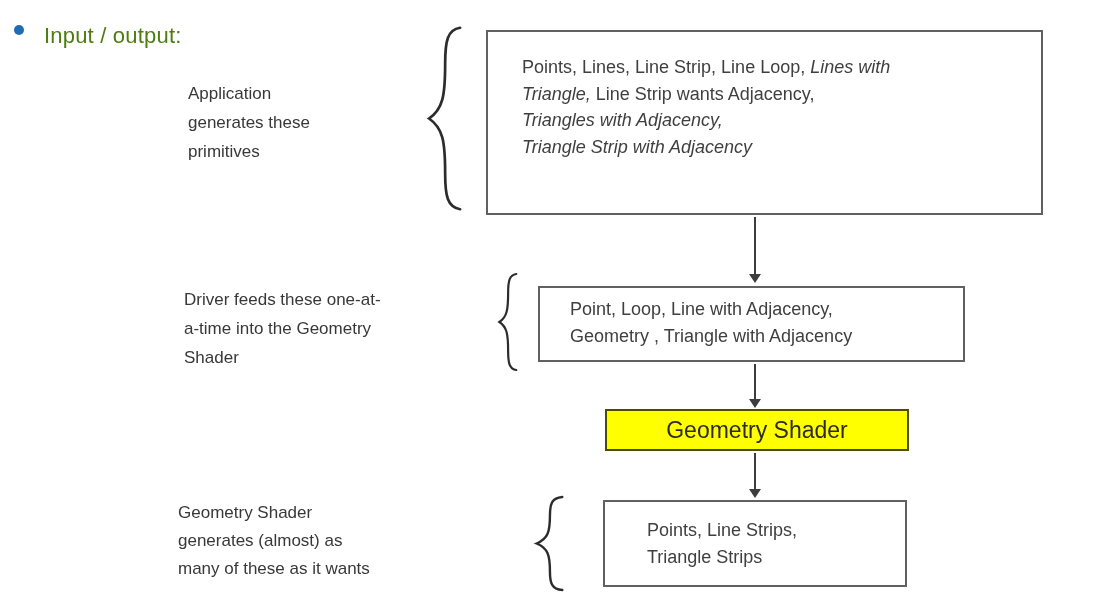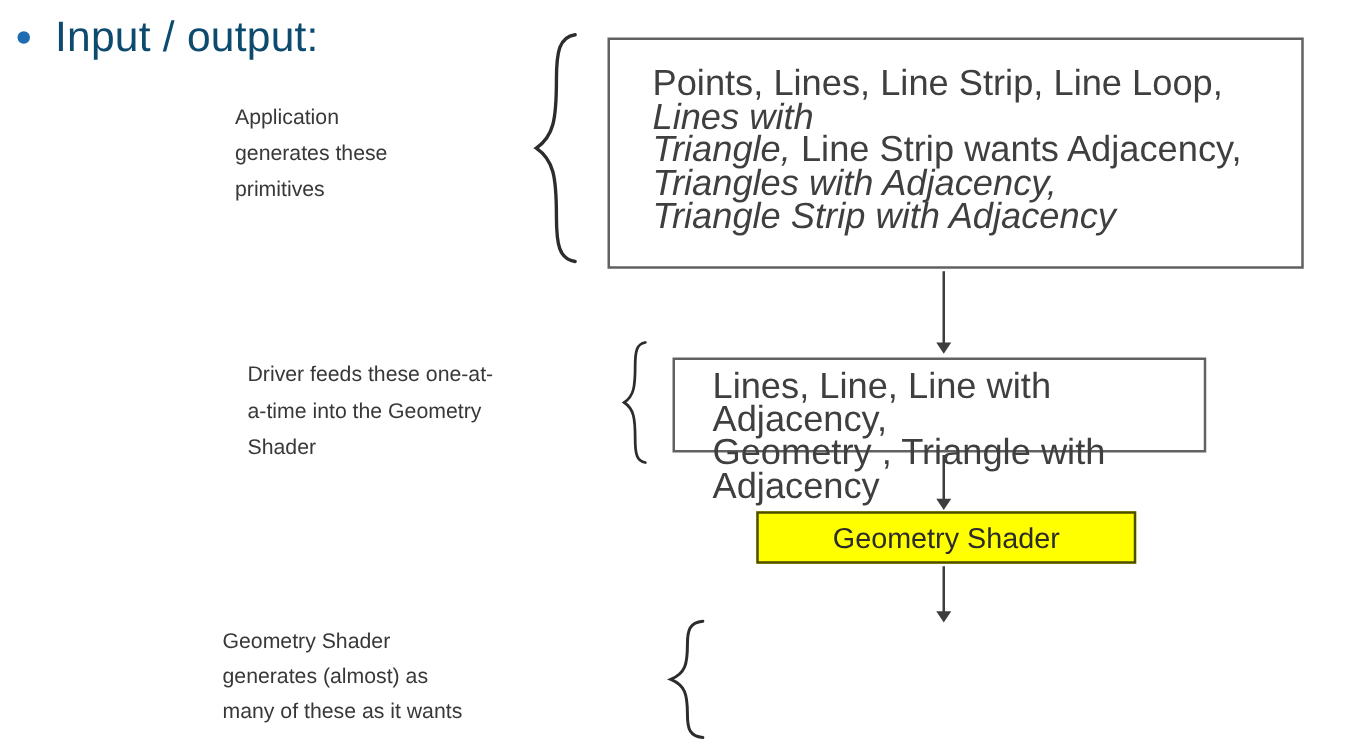--- a/index.html
+++ b/index.html
@@ -9,39 +9,39 @@
   html,body{margin:0;padding:0;background:#ffffff;}
   .slide{
     position:relative; width:1094px; height:600px; background:#ffffff;
     font-family:"Liberation Sans", sans-serif; color:var(--text); overflow:hidden;
   }
   .bullet{
     position:absolute; left:14px; top:25px; width:10px; height:10px;
     border-radius:50%; background:var(--bullet);
   }
   .title{
-    position:absolute; left:44px; top:11px; margin:0;
-    font-size:34px; font-weight:400; color:#0c4a6e; letter-spacing:0.2px;
+    position:absolute; left:44px; top:23px; margin:0;
+    font-size:22px; font-weight:400; color:#4d7c0f; letter-spacing:0.2px;
   }
   .label{
     position:absolute; white-space:pre-line;
     font-size:17px; line-height:29px; color:var(--text);
   }
   .label-application{left:188px; top:79px;}
-  .label-driver{left:198px; top:285px;}
+  .label-driver{left:184px; top:285px;}
   .label-generates{left:178px; top:499px; line-height:28px;}
   .brace{position:absolute;}
   .brace svg{display:block; width:100%; height:100%;}
   .brace-1{left:421px; top:24px; width:46px; height:189px;}
   .brace-2{left:495px; top:272px; width:25px; height:100px;}
   .brace-3{left:530px; top:495px; width:38px; height:97px;}
   .box{
     position:absolute; box-sizing:border-box; background:#ffffff;
     border:2px solid var(--box-border);
-    font-size:29px; line-height:26.5px; color:#3f3f3f;
+    font-size:18px; line-height:26.5px; color:#3f3f3f;
   }
   .box-primitives{left:486px; top:30px; width:557px; height:185px; padding:22px 8px 0 34px;}
   .box-driver-input{left:538px; top:286px; width:427px; height:76px; padding:8px 0 0 30px;}
   .box-gs-output{left:603px; top:500px; width:304px; height:87px; padding:15px 0 0 42px; white-space:pre-line;}
   .box-geometry-shader{
     left:605px; top:409px; width:304px; height:42px;
     background:var(--accent-fill); border:2px solid var(--accent-border);
     display:flex; align-items:center; justify-content:center;
     font-size:23px; color:#2b2b2b; padding:0;
   }
@@ -95,26 +95,28 @@
   <div class="box box-primitives">
       <div><span>Points, Lines, Line Strip, Line Loop, </span><span style="font-style: italic;">Lines with</span></div>
       <div><span style="font-style: italic;">Triangle,</span><span> Line Strip wants Adjacency,</span></div>
       <div><span style="font-style: italic;">Triangles with Adjacency,</span></div>
       <div><span style="font-style: italic;">Triangle Strip with Adjacency</span></div>
     </div>
 
   <div class="arrow arrow-1"></div>
 
   <div class="box box-driver-input">
-      <div><span>Lines, Line, Line with Adjacency,</span></div>
+      <div><span>Point, Loop, Line with Adjacency,</span></div>
       <div><span>Geometry , </span><span style="">Triangle with Adjacency</span></div>
     </div>
 
   <div class="arrow arrow-2"></div>
 
   <div class="box box-geometry-shader">
     <span>Geometry Shader</span>
   </div>
 
   <div class="arrow arrow-3"></div>
 
+  <div class="box box-gs-output">Points, Line Strips,
+Triangle Strips</div>
 
 </div>
 
 </body></html>

